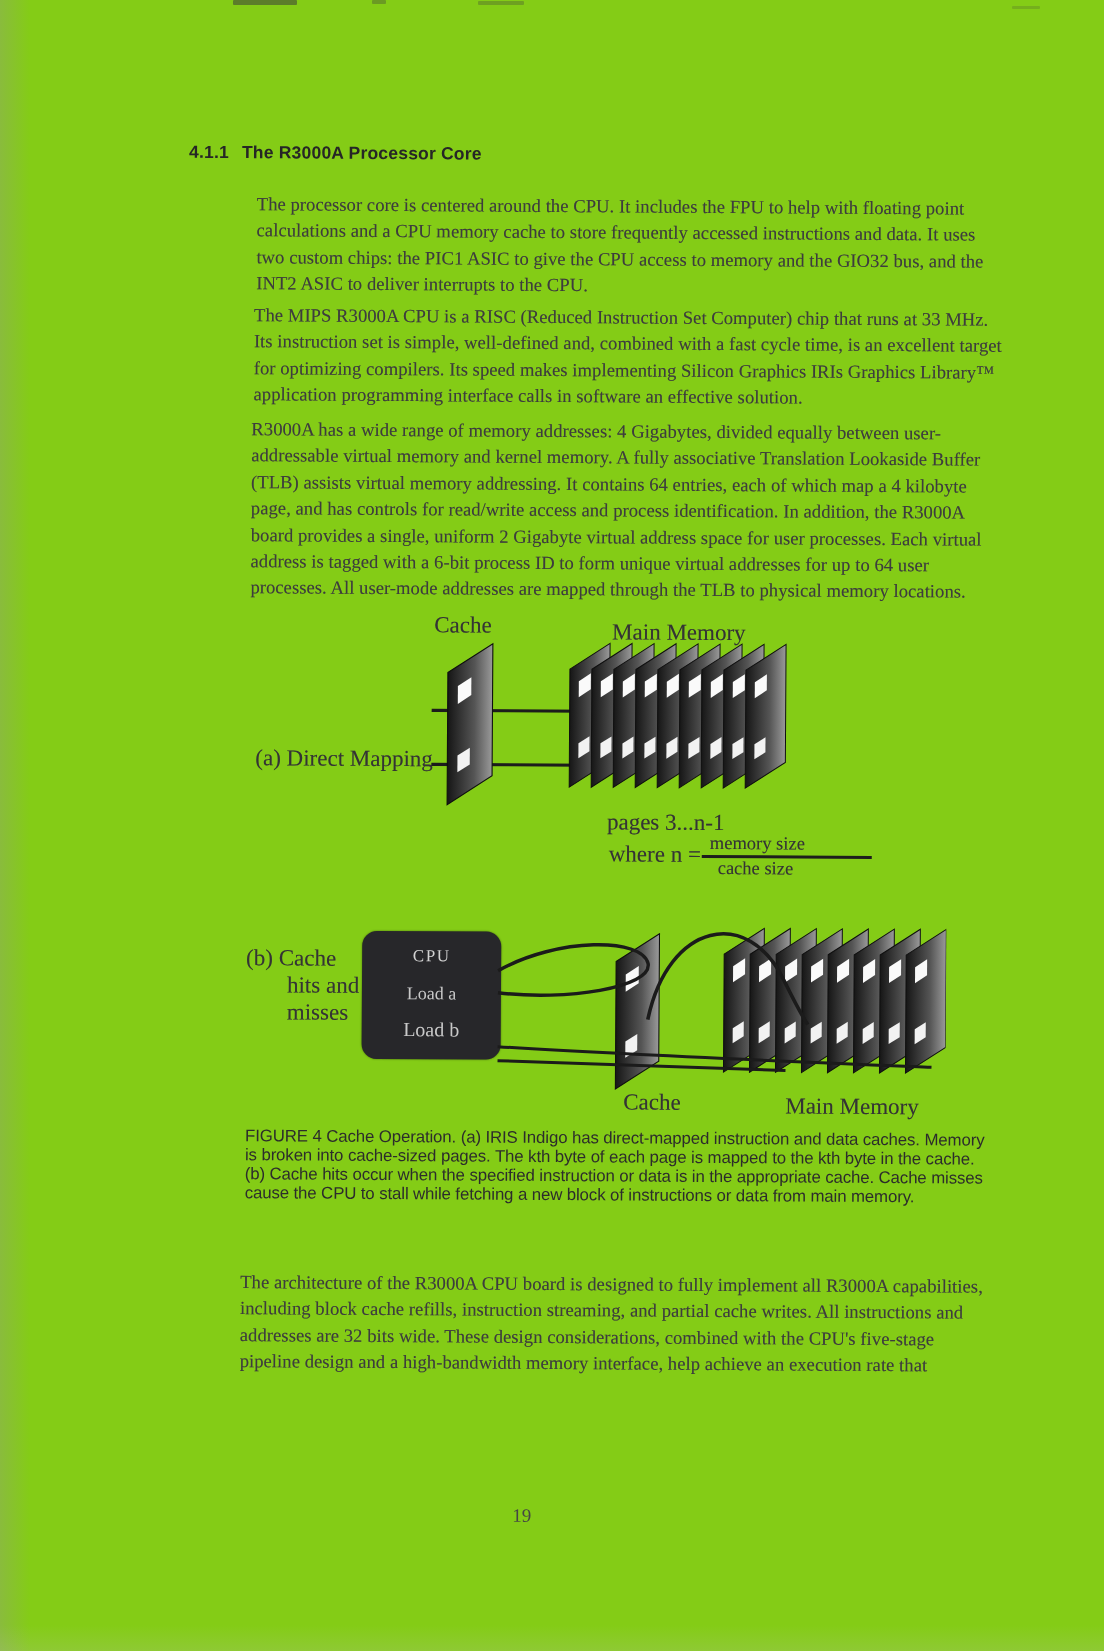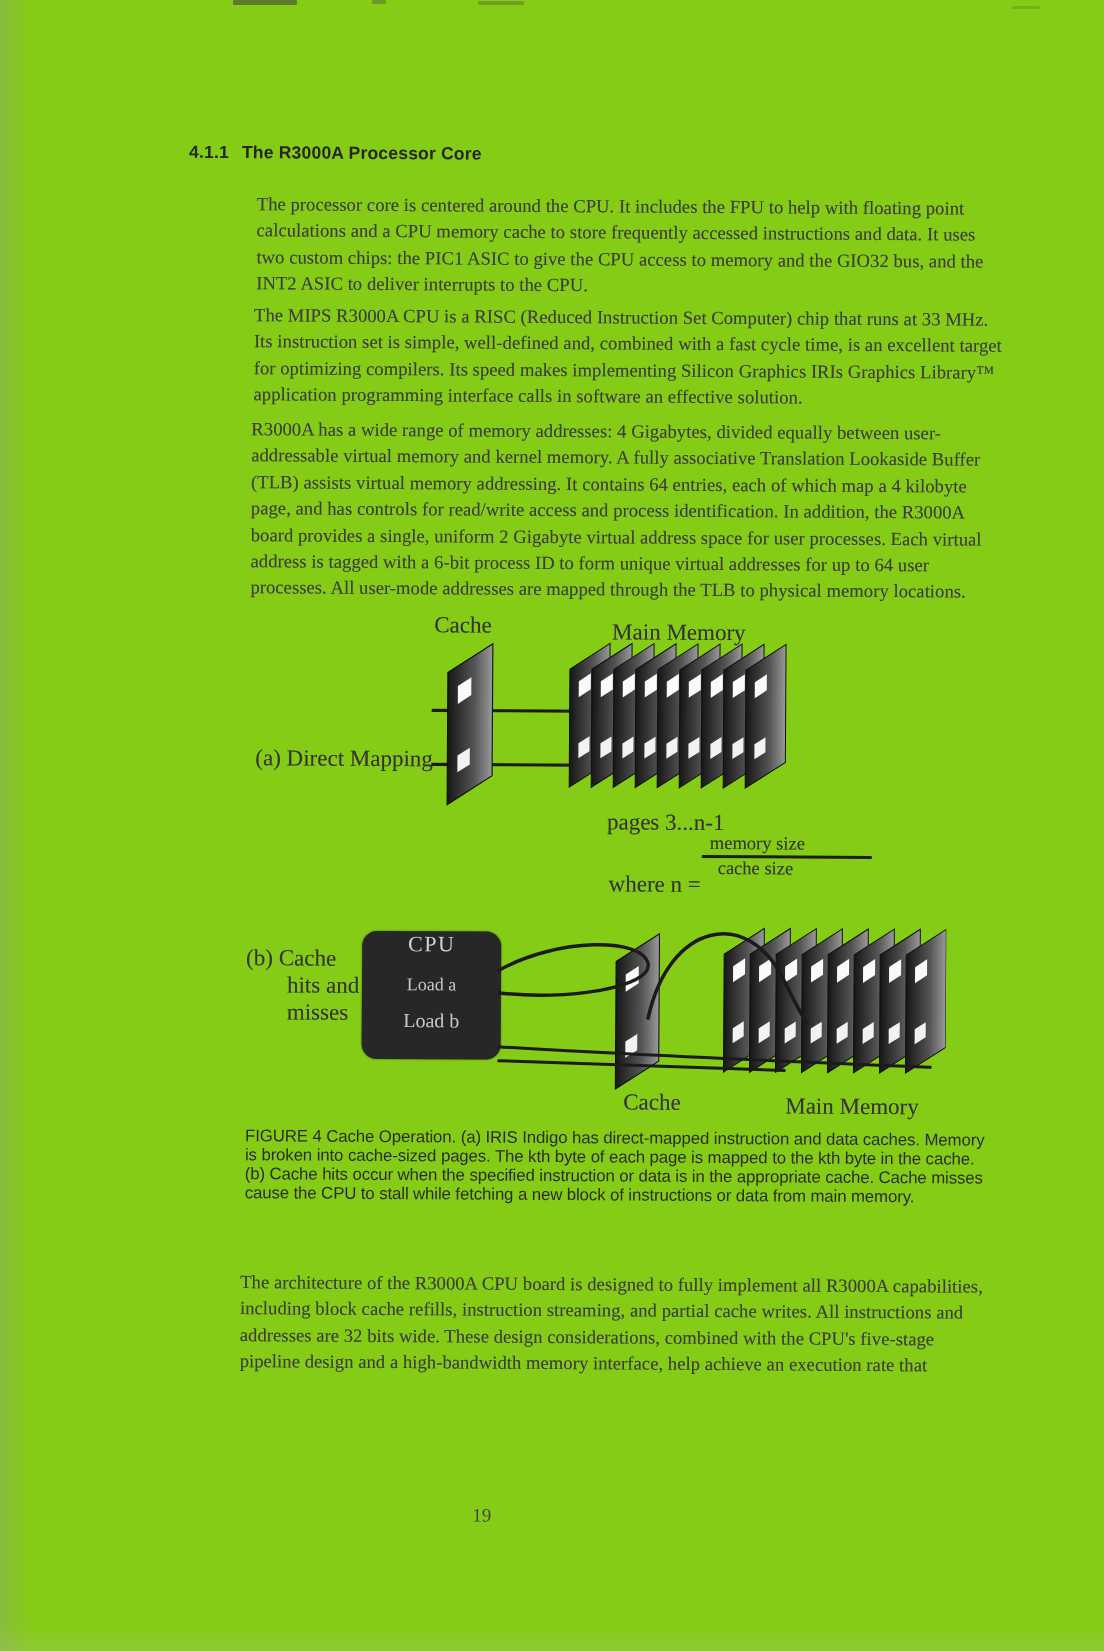--- a/index.html
+++ b/index.html
@@ -41,39 +41,39 @@
     text-shadow:0 0 0.5px rgba(70,70,70,0.4);
   }
 
   .fig-svg { position:absolute; }
 
   .cpu-box {
     position:absolute; left:368px; top:929px; width:139px; height:128px;
     background:#27272a; border-radius:15px; color:#c8c8c8; text-align:center;
     box-shadow:0 0 2px rgba(0,0,0,0.5);
   }
-  .cpu-box .t1 { font-size:22px; letter-spacing:1.5px; color:#d2d2d2; }
+  .cpu-box .t1 { margin-top:15px; font-size:17px; letter-spacing:1.5px; color:#d2d2d2; }
   .cpu-box .t2 { margin-top:17px;  font-size:18px; }
   .cpu-box .t3 { margin-top:14px; font-size:20px; }
 
   .fraction { position:absolute; left:707px; top:829px; width:170px; color:#343434; }
   .frac-num {
     font-size:18.5px; padding:0 0 1px 8px; border-bottom:3px solid #1d1d1d;
     text-shadow:0 0 0.5px rgba(70,70,70,0.4);
   }
   .frac-den { font-size:18.5px; padding-left:16px; margin-top:0; text-shadow:0 0 0.5px rgba(70,70,70,0.4); }
 
   .caption {
     position:absolute; left:252px; top:1126px; width:752px;
     font-family:"Liberation Sans", sans-serif; font-size:16.8px; line-height:18.9px;
     color:#2c2c2c; letter-spacing:-0.1px;
   }
 
   .pagenum {
-    position:absolute; left:446px; top:1502px; width:90px; text-align:center;
+    position:absolute; left:486px; top:1502px; width:90px; text-align:center;
     font-size:19px; color:#454545;
   }
 </style>
 </head>
 <body>
 
 <div class="page">
 
   <div class="edge-left"></div>
   <div class="edge-bottom"></div>
@@ -119,21 +119,21 @@
           <use href="#plane" x="212" y="2"></use>
         <use href="#plane" x="234" y="2"></use>
           <use href="#plane" x="256" y="2"></use>
         <use href="#plane" x="278" y="2"></use>
           <use href="#plane" x="300" y="2"></use>
         <use href="#plane" x="322" y="2"></use>
       </g>
     </svg>
 
     <div class="figlabel" style="left:612px;top:806px;">pages 3...n-1</div>
-    <div class="figlabel" style="left:614px;top:838px;margin-top:30px;">where n =</div>
+    <div class="figlabel" style="left:614px;top:838px;">where n =</div>
     <div class="fraction">
       <div class="frac-num">memory size</div>
       <div class="frac-den">cache size</div>
     </div>
 
     <div class="figlabel" style="left:252px;top:944px;">(b) Cache</div>
     <div class="figlabel" style="left:293px;top:971px;">hits and</div>
     <div class="figlabel" style="left:293px;top:998px;">misses</div>
 
     <div class="cpu-box">

